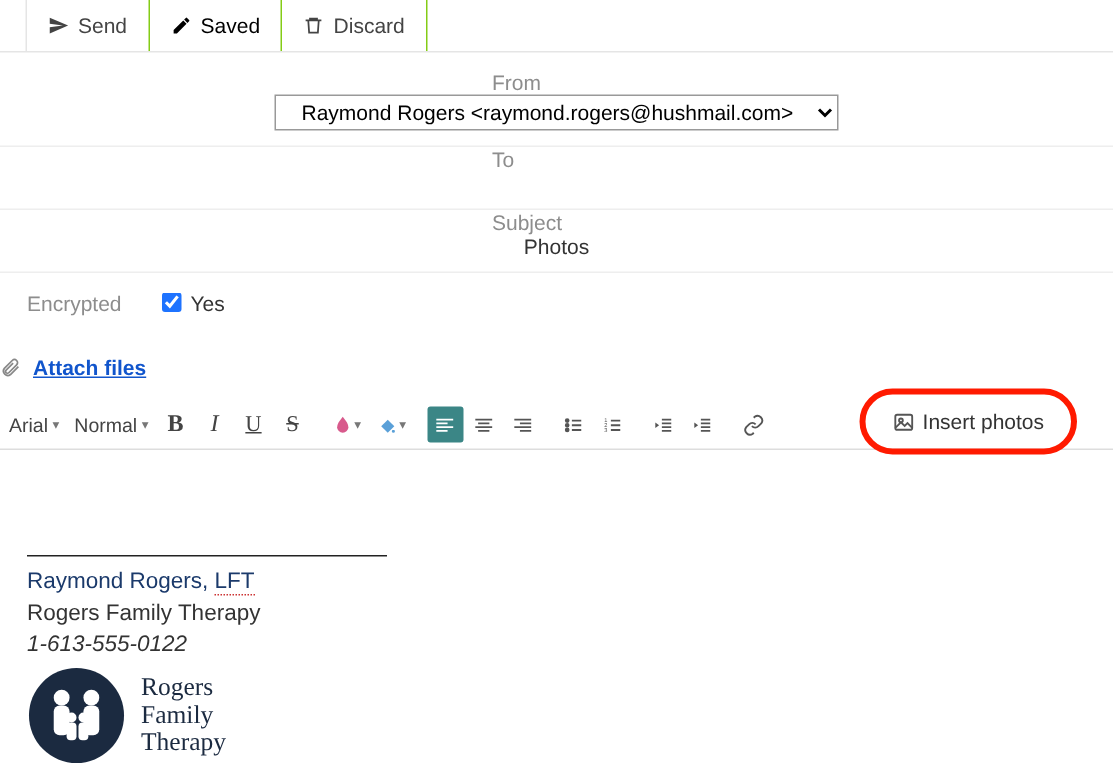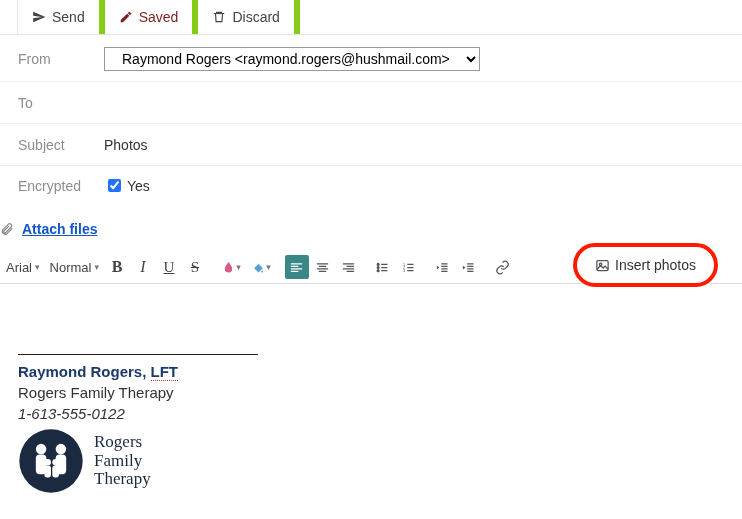--- a/index.html
+++ b/index.html
@@ -14,33 +14,34 @@
   .top-toolbar {
     display: flex;
     border-bottom: 1px solid #e5e5e5;
     background: #fff;
   }
   .top-toolbar .tbtn {
     display: flex;
     align-items: center;
     gap: 6px;
     padding: 9px 14px;
-    border-right: 6px solid #84cc16;
+    border-right: 1px solid #84cc16;
     cursor: pointer;
     color: #444;
   }
-  .top-toolbar .tbtn.saved { color: #7f1d1d; align-items: center; }
+  .top-toolbar .tbtn.saved { color: #000000; align-items: center; }
   .top-toolbar svg { width: 14px; height: 14px; }
 
   .field-row {
     display: flex;
     align-items: center;
     border-bottom: 1px solid #eee;
     padding: 0 18px;
     min-height: 42px;
+    flex-direction: column;
   }
   .field-row.first { padding-top: 12px; padding-bottom: 10px; }
   .field-label {
     width: 86px;
     color: #8d8d8d;
     font-size: 14px;
   }
   .field-value { flex: 1; color: #333; }
   .from-select {
     font-size: 14px;
@@ -111,21 +112,21 @@
     border-radius: 24px;
     padding: 6px 8px;
   }
 
   .editor-body { padding: 40px 18px 20px; }
   .sig-divider {
     width: 240px;
     border-top: 1px solid #222;
     margin-bottom: 8px;
   }
-  .sig-name { color: #1b3a6b; font-weight: bold; font-size: 15px; }
+  .sig-name { color: #1b3a6b; font-weight: normal; font-size: 15px; }
   .sig-name .lft { border-bottom: 1px dotted #cc3333; }
   .sig-company { margin-top: 4px; font-size: 15px; }
   .sig-phone { font-style: italic; margin-top: 4px; font-size: 15px; }
   .sig-logo-row { display: flex; align-items: center; gap: 10px; margin-top: 6px; }
   .sig-logo-text {
     font-family: Georgia, 'Times New Roman', serif;
     color: #1b2a40; line-height: 1.1; font-size: 17px;
   }
 </style>
 </head>

